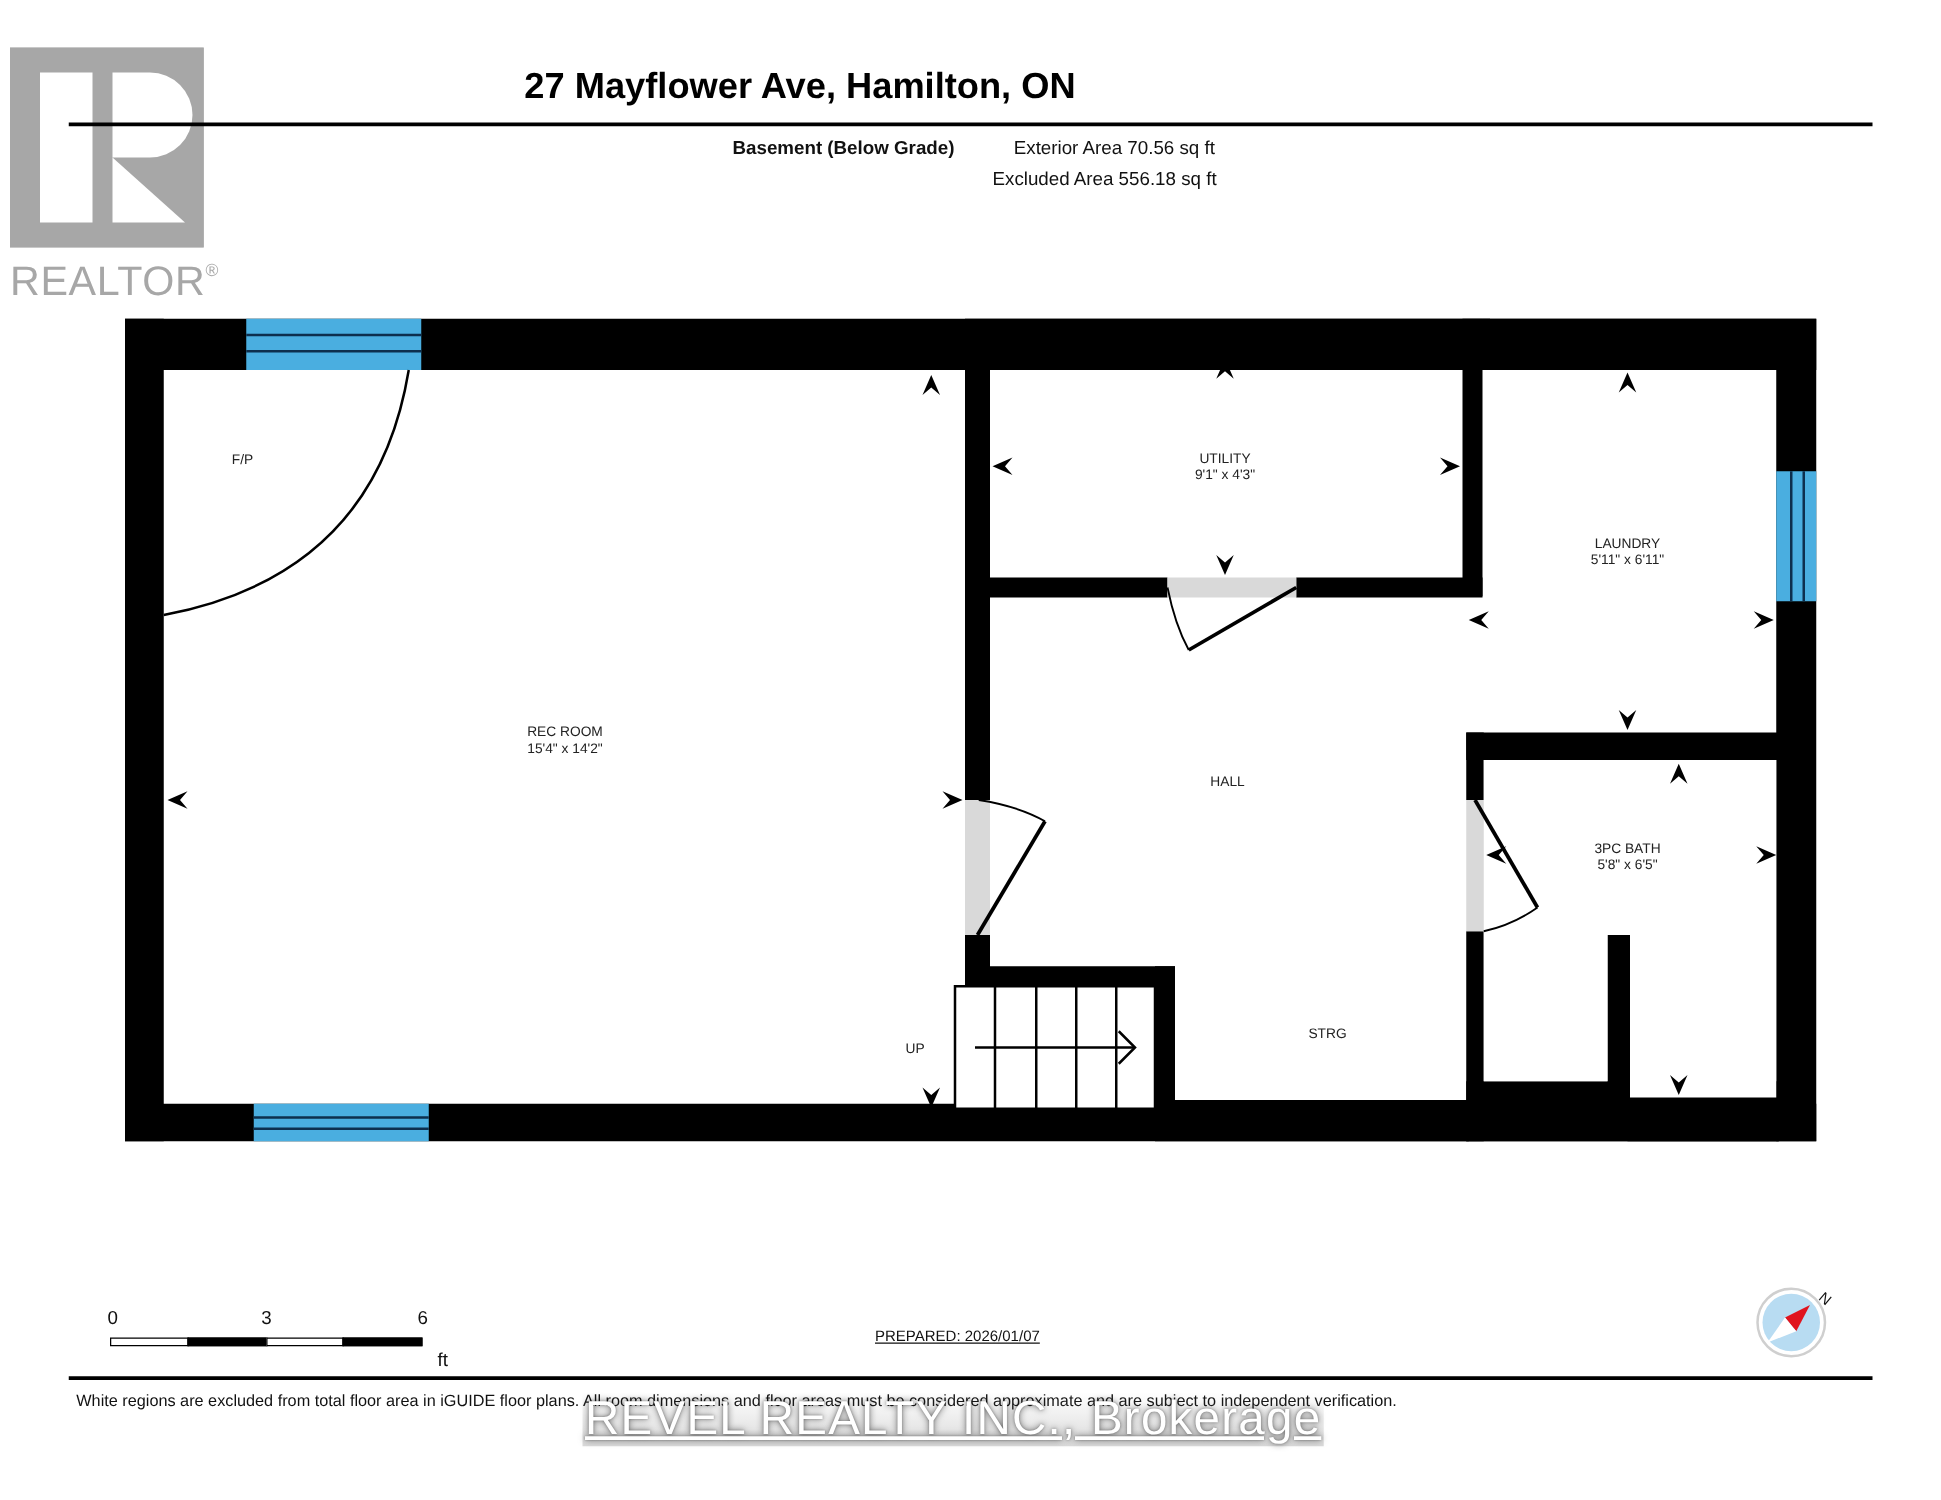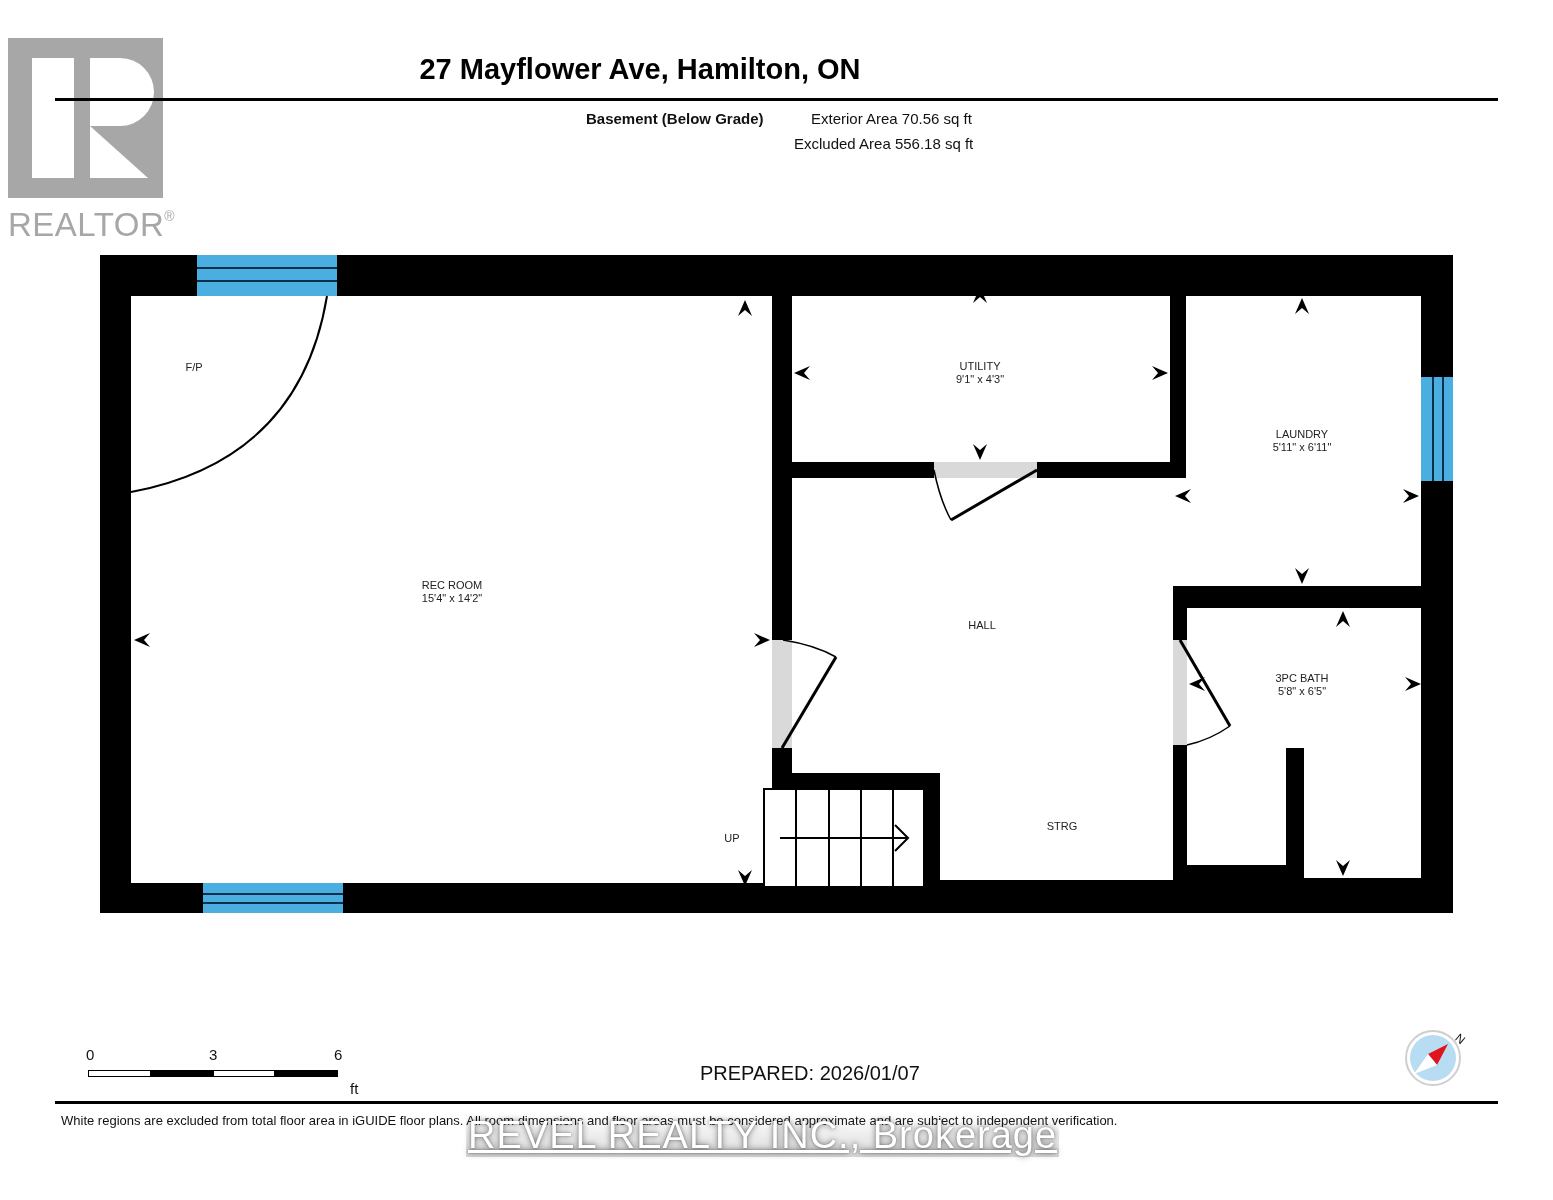--- a/index.html
+++ b/index.html
@@ -12,21 +12,21 @@
     .title-rule { position:absolute; left:55px; top:98px; width:1443px; height:3px; background:#000; }
     .floor-label { position:absolute; left:586px; top:110px; font-size:15px; font-weight:bold; }
     .area-line { position:absolute; left:794px; font-size:15px; }
     .area1 { top:110px;margin-left:17px; } .area2 { top:135px; }
     svg.plan { position:absolute; left:0; top:0; }
     .room-name { font-size:11px; fill:#222; text-anchor:middle; font-family:"Liberation Sans", sans-serif; }
     .scale { position:absolute; left:86px; top:1046px; }
     .scale-num { position:absolute; top:0; font-size:15px; }
     .scale-bar { position:absolute; top:24px; height:7px; border:1px solid #000; box-sizing:border-box; }
     .scale-unit { position:absolute; left:264px; top:34px; font-size:15px; }
-    .prepared { position:absolute; left:700px; top:1062px; font-size:20px; }
+    .prepared { position:absolute; left:700px; top:1062px; font-size:12px;text-decoration:underline; }
     .compass { position:absolute; left:1404px; top:1028px; width:64px; height:60px; }
     .bottom-rule { position:absolute; left:55px; top:1101px; width:1443px; height:3px; background:#000; }
     .disclaimer { position:absolute; left:61px; top:1113px; font-size:13px; }
     .watermark { position:absolute; left:466px; top:1114px; font-size:38px; color:#ffffff; letter-spacing:1px;
                  text-shadow:0 0 6px rgba(0,0,0,0.55), 0 0 2px rgba(0,0,0,0.35); background:linear-gradient(180deg, rgba(255,255,255,0) 0%, rgba(150,150,150,0.35) 100%); padding:0 2px;text-decoration:underline; }
   </style>
 </head>
 <body>
 
 <div class="logo">

